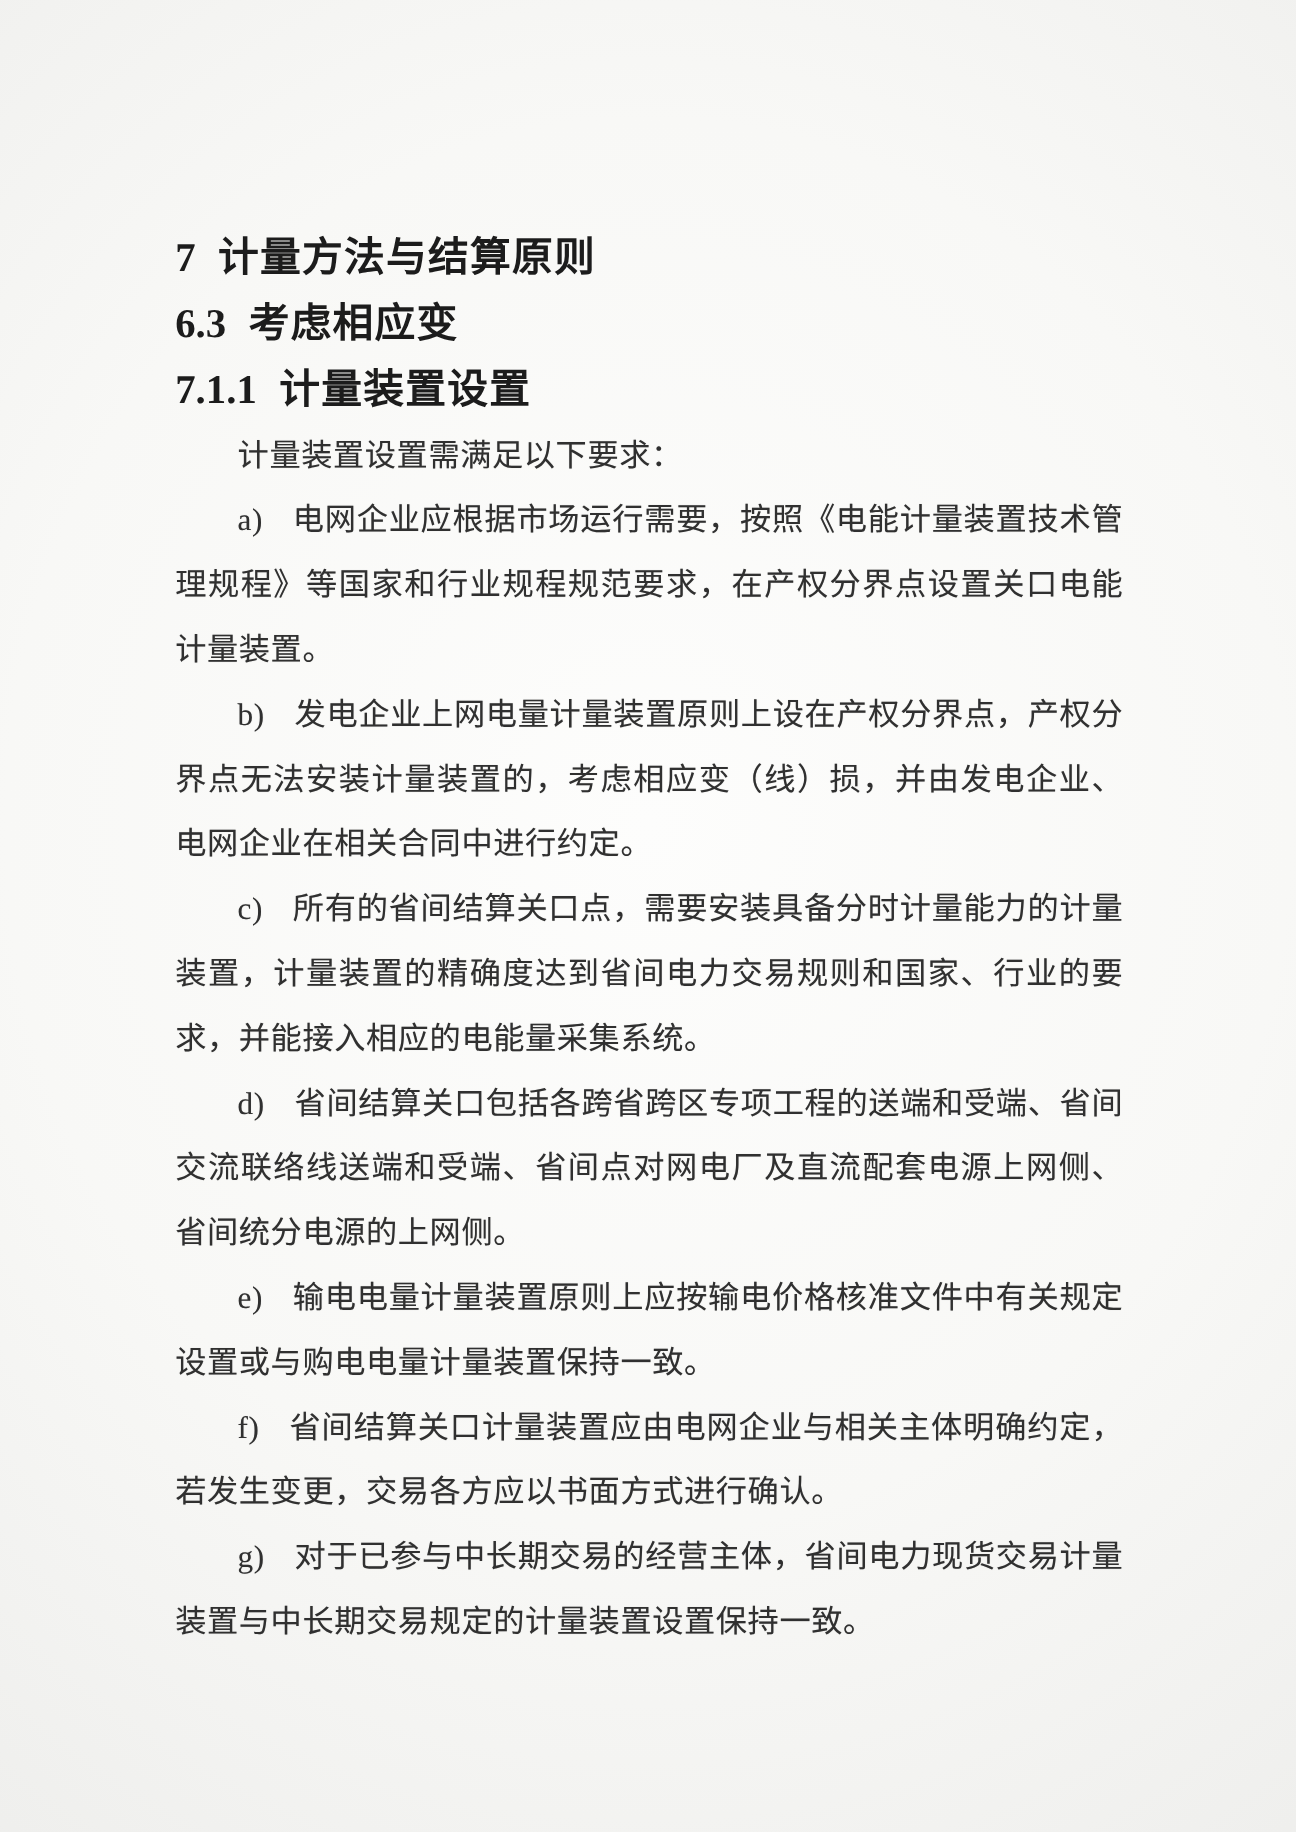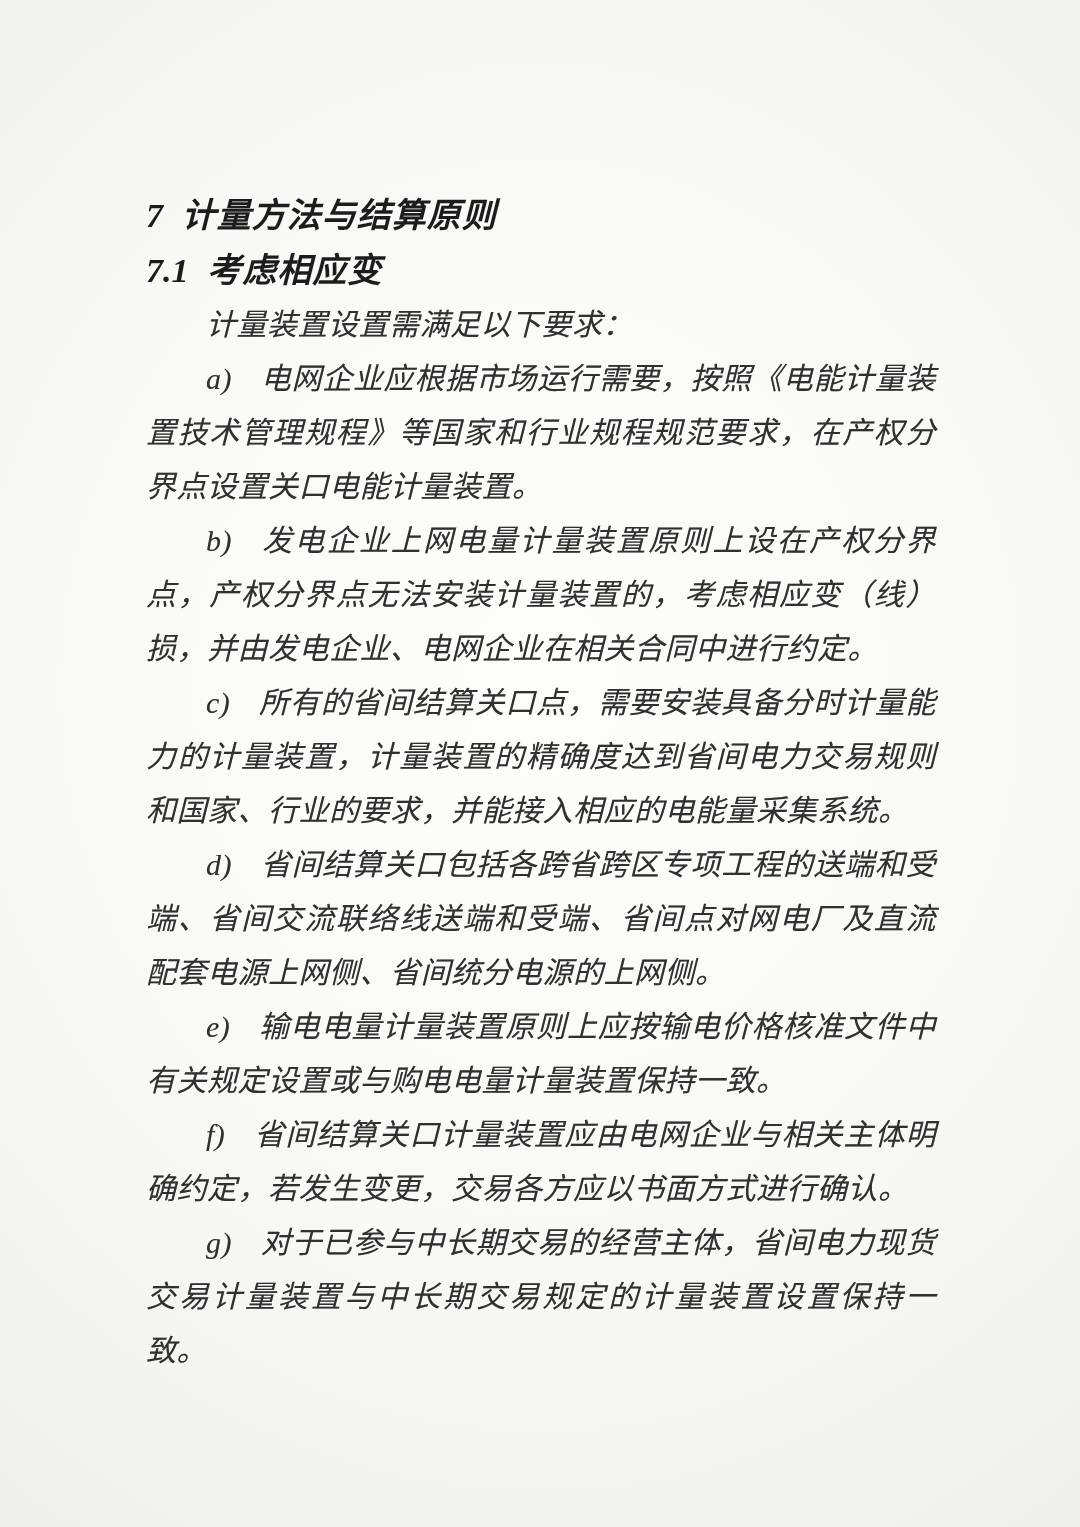--- a/index.html
+++ b/index.html
@@ -17,41 +17,40 @@
     width: 1080px;
     height: 1527px;
     background: radial-gradient(ellipse 90% 70% at 50% 45%, #fdfdfc 0%, #f8f8f6 55%, #eeeeec 100%);
   }
   .content {
     position: absolute;
     top: 188px;
     left: 146px;
     width: 790px;
     color: #2d2d2d;
-    font-style: italic;
   }
   .h {
     margin: 0;
     line-height: 54px;
     font-size: 34px;
     font-weight: bold;
     font-family: "Liberation Sans", "DejaVu Sans", sans-serif;
     color: #1c1c1c;
     letter-spacing: 1px;
     white-space: nowrap;
   }
   .h .hnum {
     font-family: "Liberation Serif", "DejaVu Serif", serif;
     font-weight: 600;
     letter-spacing: 0;
     margin-right: 0.55em;
   }
   p.body {
     margin: 0;
-    font-size: 30px;
+    font-size: 26px;
     line-height: 54px;
     font-family: "Liberation Serif", "DejaVu Serif", serif;
     color: #303030;
     text-align: justify;
     text-indent: 2em;
     letter-spacing: 0.5px;
     text-shadow: 0 0 0.6px rgba(60,60,60,0.35);
   }
   p.body .item-label {
     font-family: "Liberation Serif", "DejaVu Serif", serif;
@@ -72,23 +71,26 @@
 <body>
 
 <div class="page">
   <main class="content">
 
     <h1 class="h">
       <span class="hnum">7</span><span class="htxt">计量方法与结算原则</span>
     </h1>
 
     <h2 class="h">
-      <span class="hnum">7.1</span><span class="htxt">考虑相应变</span>
+      <span class="hnum">6.3</span><span class="htxt">考虑相应变</span>
     </h2>
 
+    <h3 class="h">
+      <span class="hnum">7.1.1</span><span class="htxt">计量装置设置</span>
+    </h3>
 
     <p class="body">计量装置设置需满足以下要求：</p>
 
     <p class="body"><span class="item-label">a)</span><span>电网企业应根据市场运行需要，按照《电能计量装置技术管理规程》等国家和行业规程规范要求，在产权分界点设置关口电能计量装置。</span></p>
 
     <p class="body"><span class="item-label">b)</span><span>发电企业上网电量计量装置原则上设在产权分界点，产权分界点无法安装计量装置的，考虑相应变（线）损，并由发电企业、电网企业在相关合同中进行约定。</span></p>
 
     <p class="body"><span class="item-label">c)</span><span>所有的省间结算关口点，需要安装具备分时计量能力的计量装置，计量装置的精确度达到省间电力交易规则和国家、行业的要求，并能接入相应的电能量采集系统。</span></p>
 
     <p class="body"><span class="item-label">d)</span><span>省间结算关口包括各跨省跨区专项工程的送端和受端、省间交流联络线送端和受端、省间点对网电厂及直流配套电源上网侧、省间统分电源的上网侧。</span></p>

